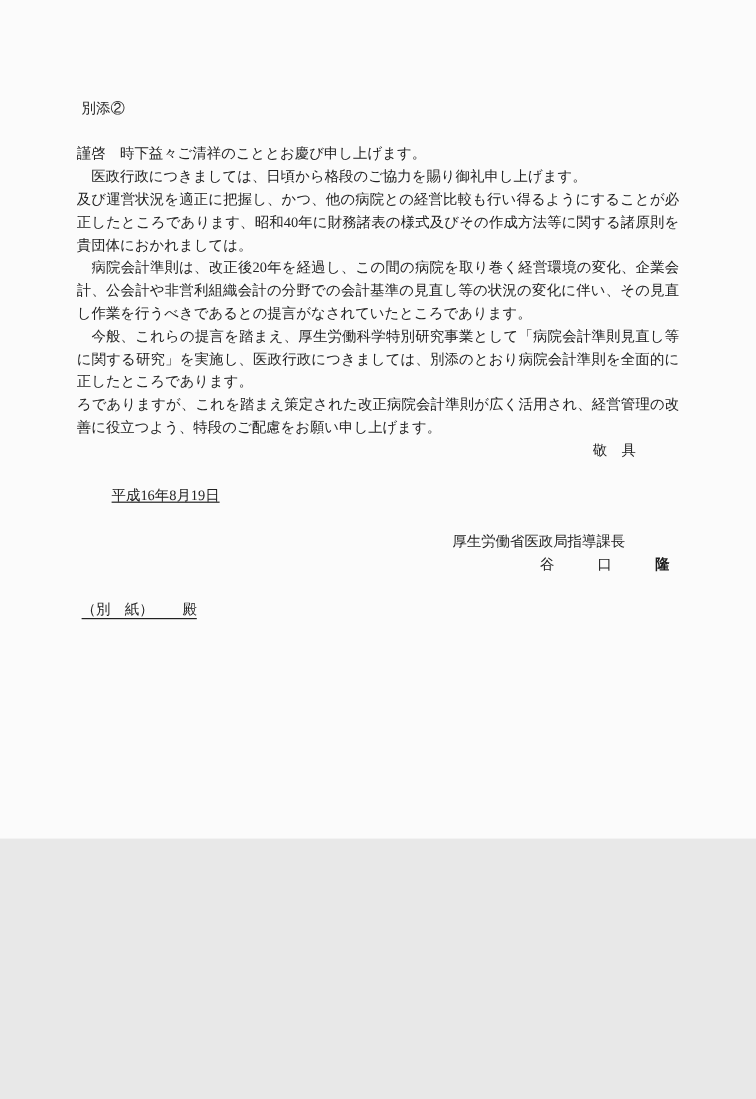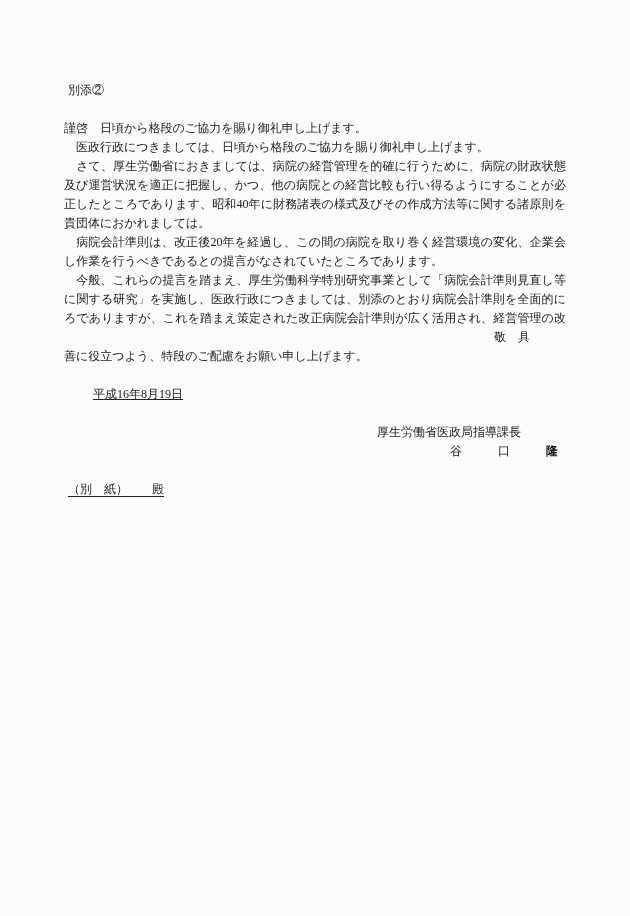--- a/index.html
+++ b/index.html
@@ -3,21 +3,21 @@
 <meta charset="utf-8">
 <style>
   html, body {
     margin: 0;
     padding: 0;
     background: #e8e8e8;
   }
   .page {
     position: relative;
     width: 630px;
-    height: 916px;
+    height: 699px;
     margin: 0 auto;
     background: #fbfbfb;
     font-family: "Liberation Serif", "DejaVu Serif", serif;
     color: #222222;
     overflow: hidden;
   }
   .content {
     position: absolute;
     left: 64px;
     top: 81px;
@@ -68,34 +68,35 @@
 </style>
 </head>
 <body>
 
 <div class="page">
   <div class="content">
 
     <div class="line tag">別添②</div>
     <div class="line blank"></div>
 
-    <div class="line">謹啓　日頃から格段のご協力を賜り御礼申し上げます。</div>
+    <div class="line">謹啓　時下益々ご清祥のこととお慶び申し上げます。</div>
     <div class="line">　医政行政につきましては、日頃から格段のご協力を賜り御礼申し上げます。</div>
-    <div class="line fill">　さて、厚生労働省におきましては、病院の経営管理を的確に行うために、病院の財政状態</div>
     <div class="line fill">及び運営状況を適正に把握し、かつ、他の病院との経営比較も行い得るようにすることが必</div>
     <div class="line fill">正したところであります、昭和40年に財務諸表の様式及びその作成方法等に関する諸原則を示</div>
     <div class="line">貴団体におかれましては。</div>
     <div class="line fill">　病院会計準則は、改正後20年を経過し、この間の病院を取り巻く経営環境の変化、企業会</div>
+    <div class="line fill">計、公会計や非営利組織会計の分野での会計基準の見直し等の状況の変化に伴い、その見直</div>
     <div class="line">し作業を行うべきであるとの提言がなされていたところであります。</div>
     <div class="line fill">　今般、これらの提言を踏まえ、厚生労働科学特別研究事業として「病院会計準則見直し等</div>
     <div class="line fill">に関する研究」を実施し、医政行政につきましては、別添のとおり病院会計準則を全面的に改</div>
+    <div class="line">正したところであります。</div>
     <div class="line fill">ろでありますが、これを踏まえ策定された改正病院会計準則が広く活用され、経営管理の改</div>
+    <div class="line">善に役立つよう、特段のご配慮をお願い申し上げます。</div>
+
     <div class="line closing">敬　具</div>
-
-    <div class="line">善に役立つよう、特段のご配慮をお願い申し上げます。</div>
     <div class="line blank"></div>
 
     <div class="line date">平成16年8月19日</div>
     <div class="line blank"></div>
 
     <div class="line sender-title">厚生労働省医政局指導課長</div>
     <div class="line sender-name"><span>谷　　　口　　　</span><span class="seal">隆</span></div>
     <div class="line blank"></div>
 
     <div class="line recipient"><span class="underlined">（別　紙）　　殿</span></div>

